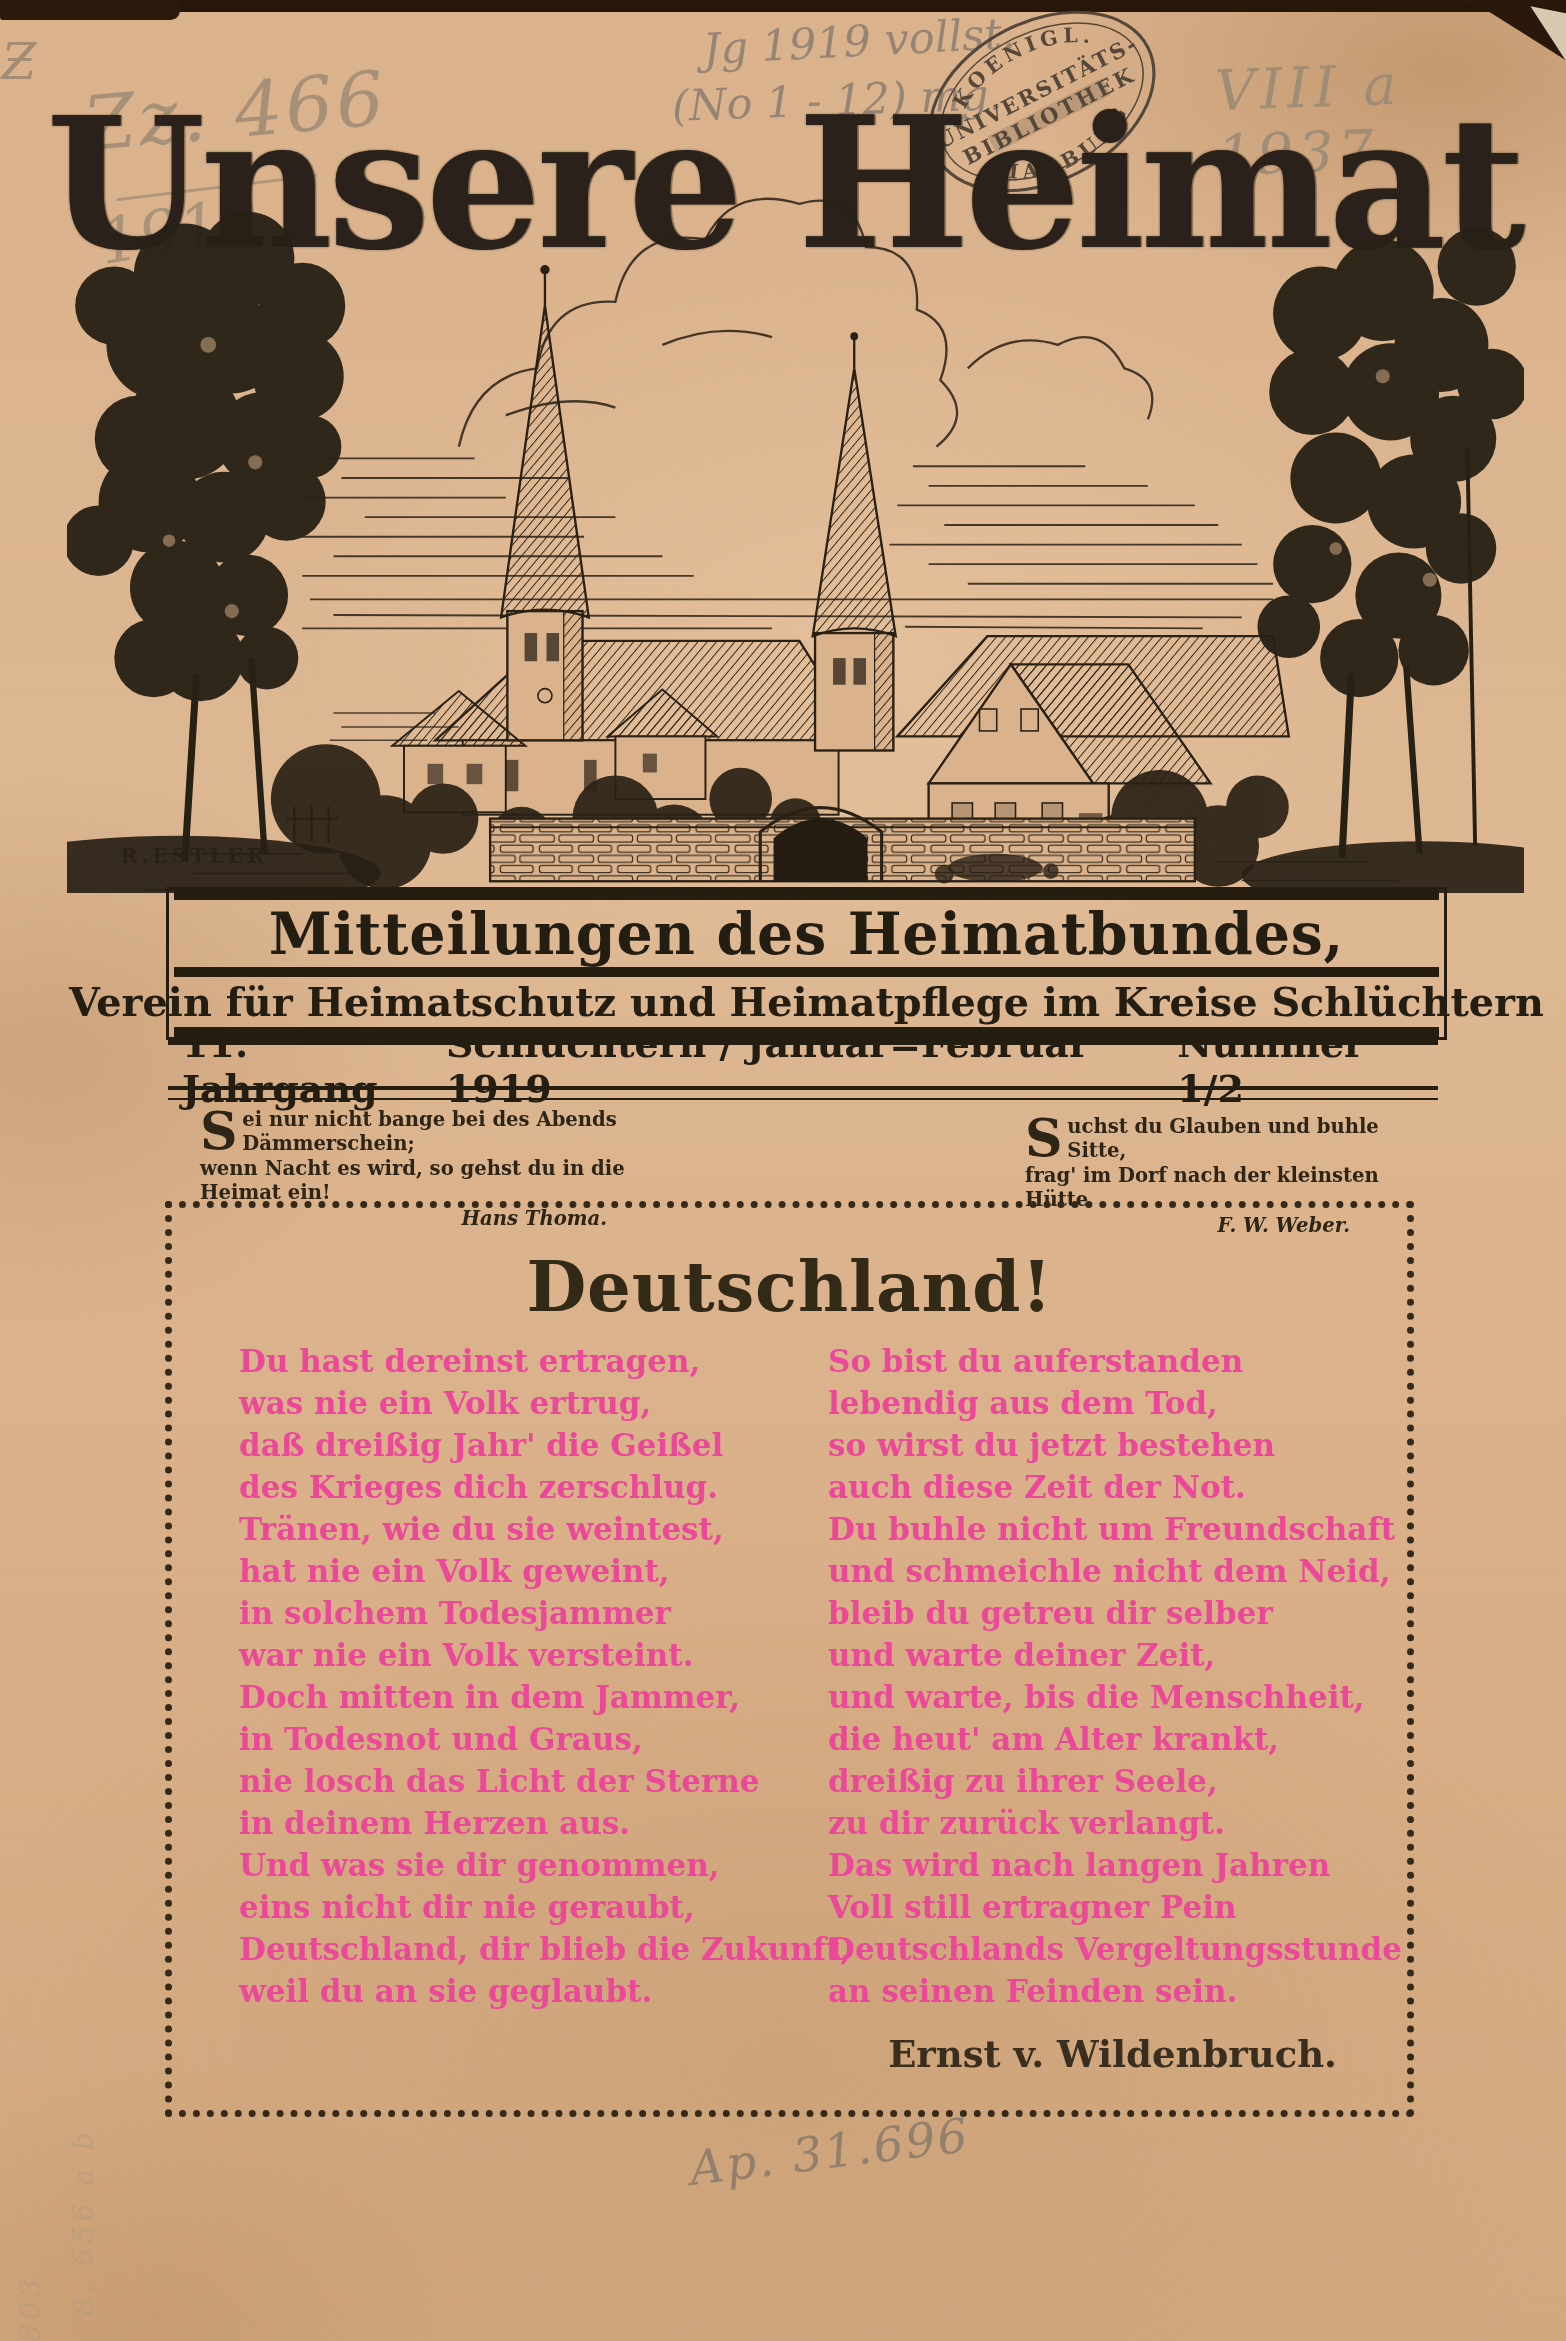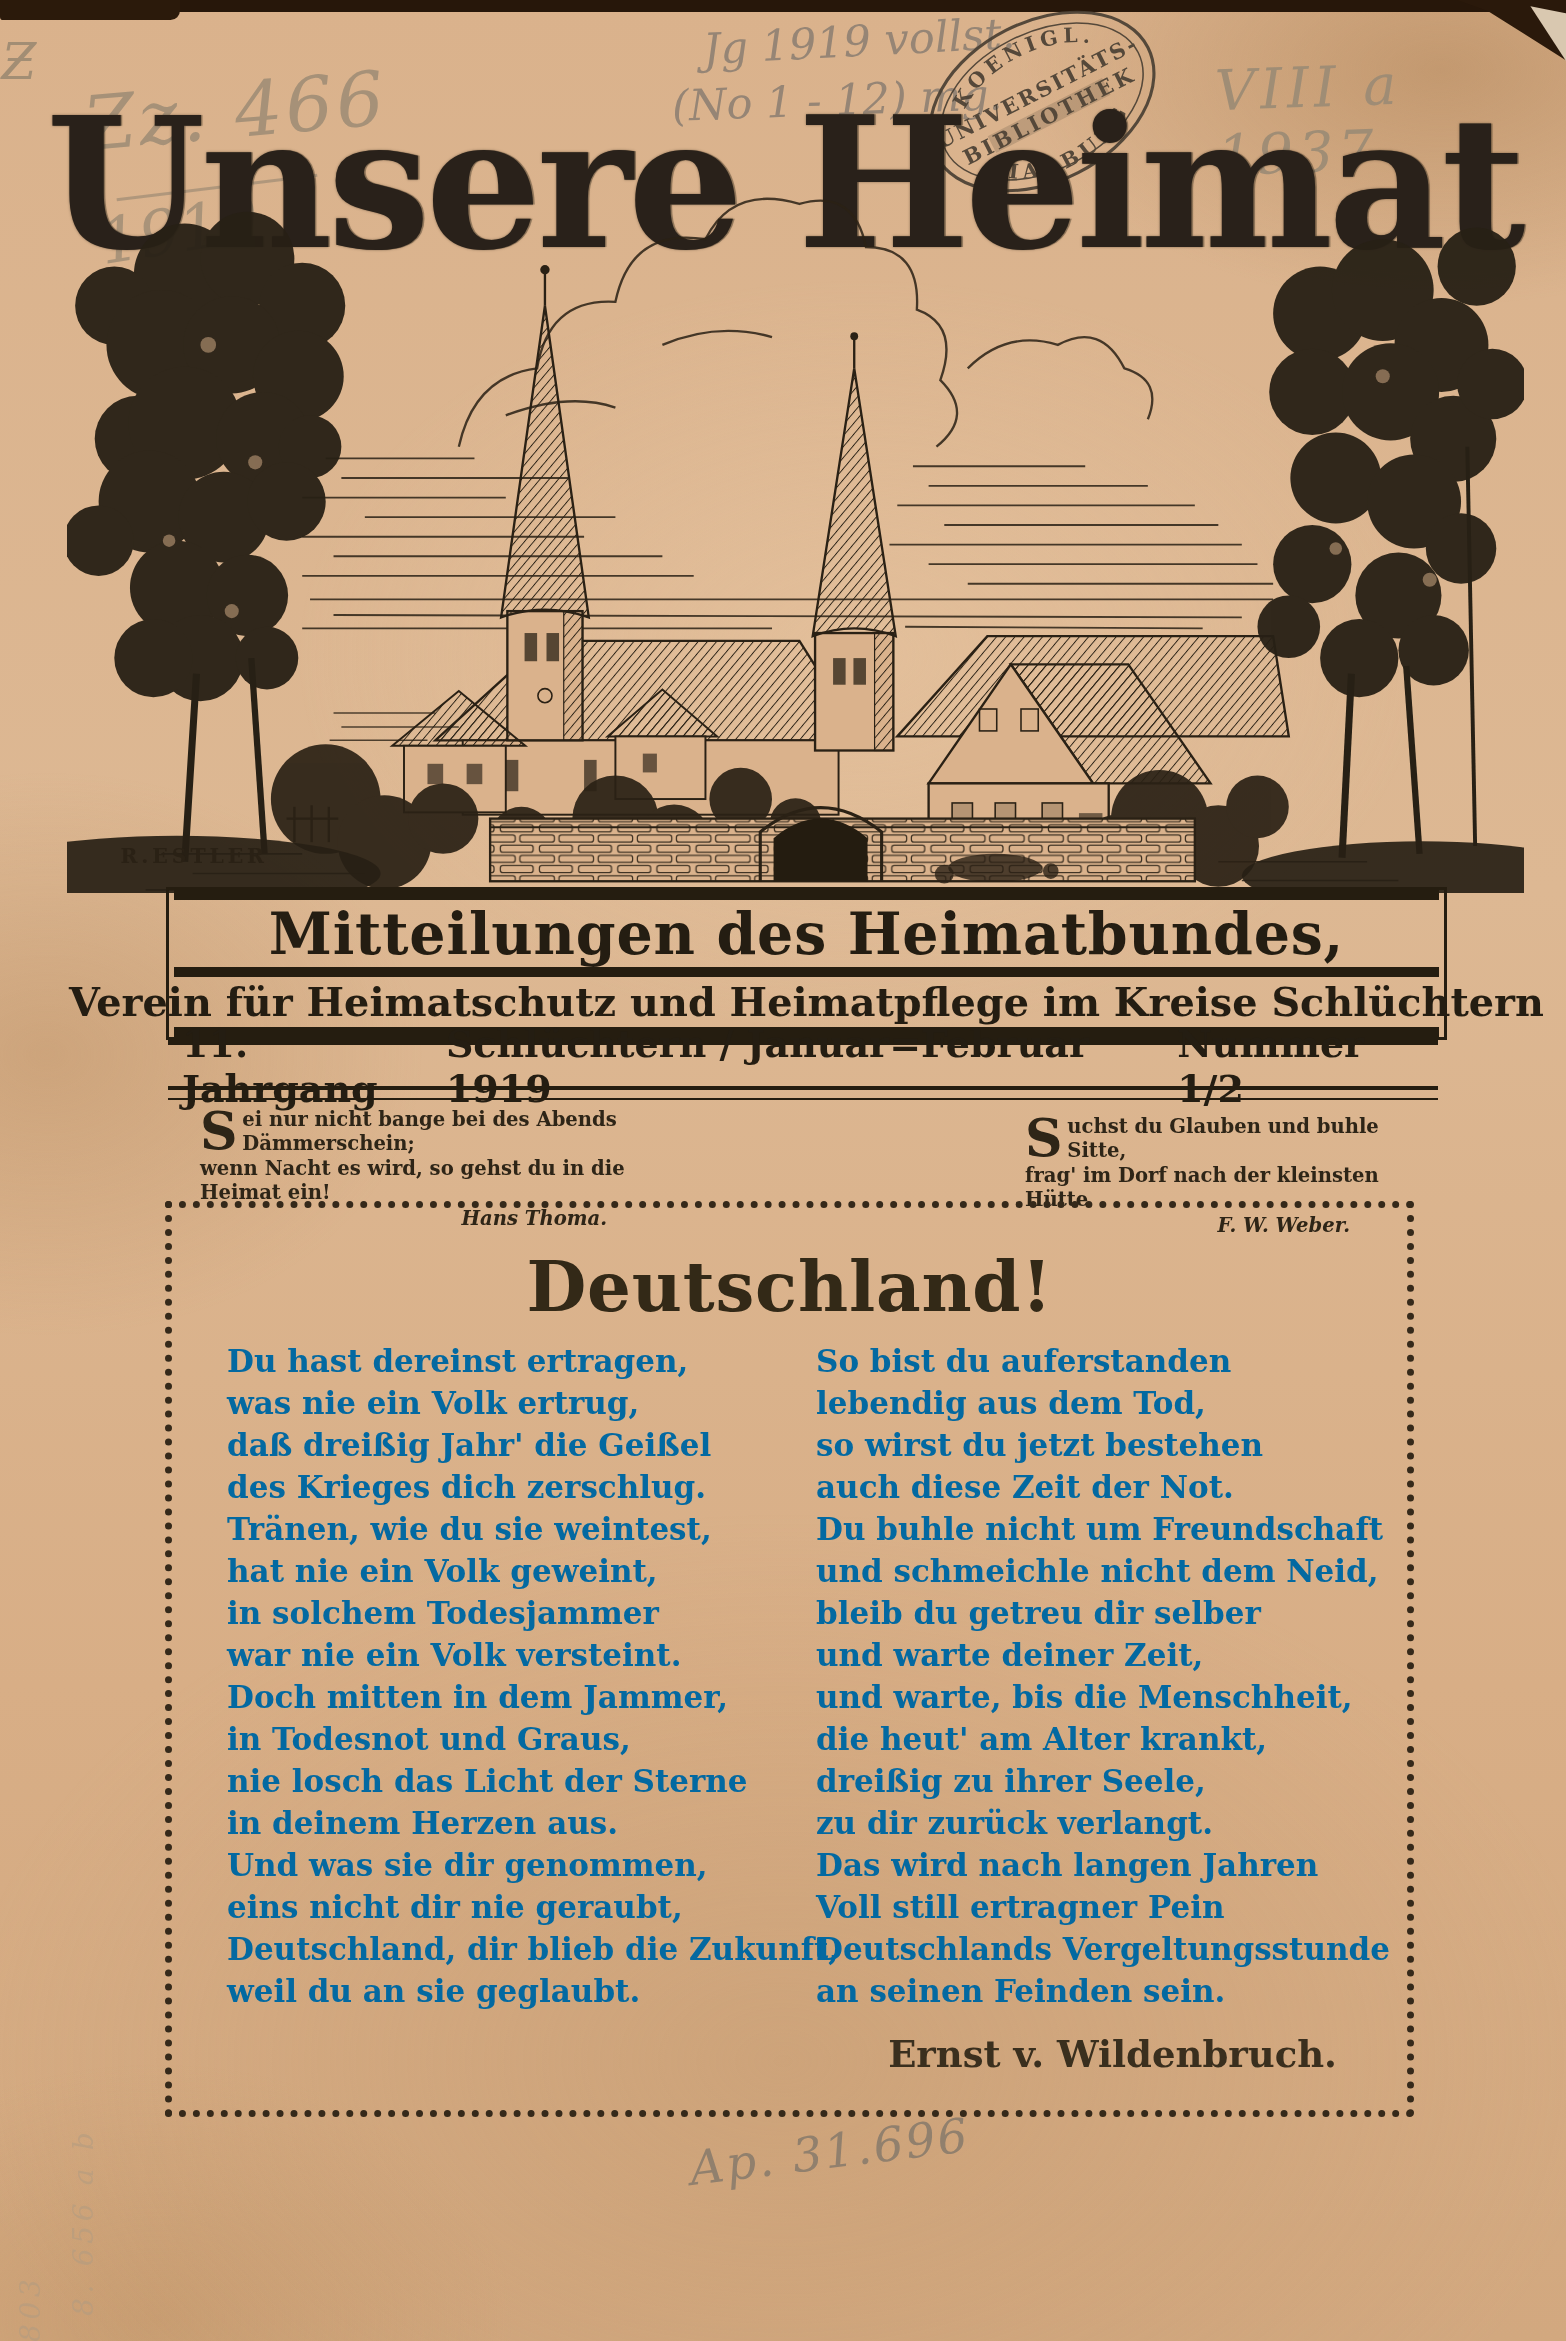--- a/index.html
+++ b/index.html
@@ -69,21 +69,21 @@
   .epigraph .dropcap{float:left;font-size:52px;line-height:.82;margin:1.6px 4.7px 0 0;}
   .epigraph .attr{clear:both;text-align:right;margin-top:2.3px;font-style:italic;}
   .epi-left .attr{padding-right:86px;}
   .epi-right .attr{padding-right:43px;}
   
   .poem-box{left:165px;top:1201px;width:1235px;height:902px;
             border:7px dotted #35291a;}
   .poem-title{position:absolute;left:0;top:38px;width:100%;text-align:center;
               font-weight:bold;font-size:69px;color:#332917;letter-spacing:0.8px;}
   .poem-col{position:absolute;top:132px;font-weight:bold;font-size:31px;
-            color:#0369a1;white-space:nowrap;}
+            color:#ec4899;white-space:nowrap;margin-left:12px;}
   .poem-col .pline{height:42px;line-height:42px;}
   .col-left{left:55px;}
   .col-right{left:644px;}
   .poem-sign{position:absolute;right:70px;top:824px;font-weight:bold;font-size:37px;color:#3a2f1e;}
   
   .stamp{left:909px;top:-7.8px;width:266px;height:219px;}
   svg text{font-family:"DejaVu Serif","Liberation Serif",serif;}
 </style>
 </head>
 <body>

